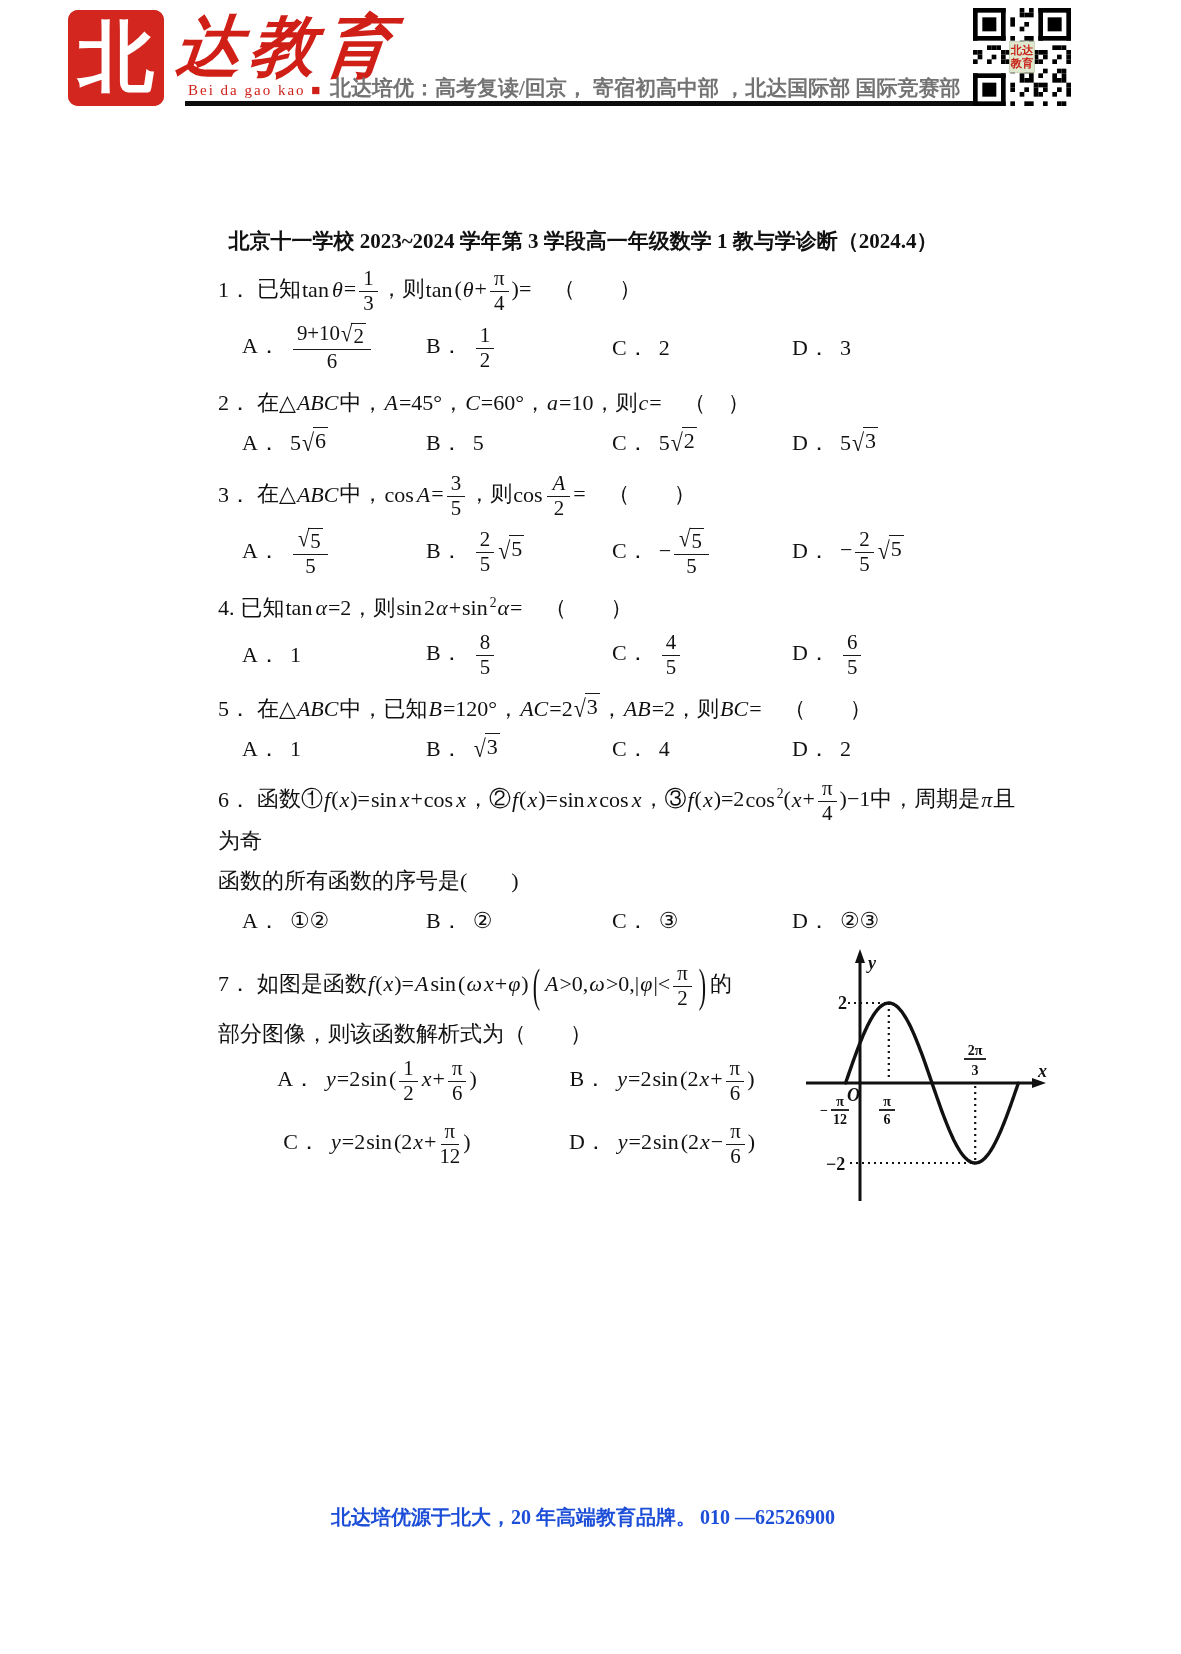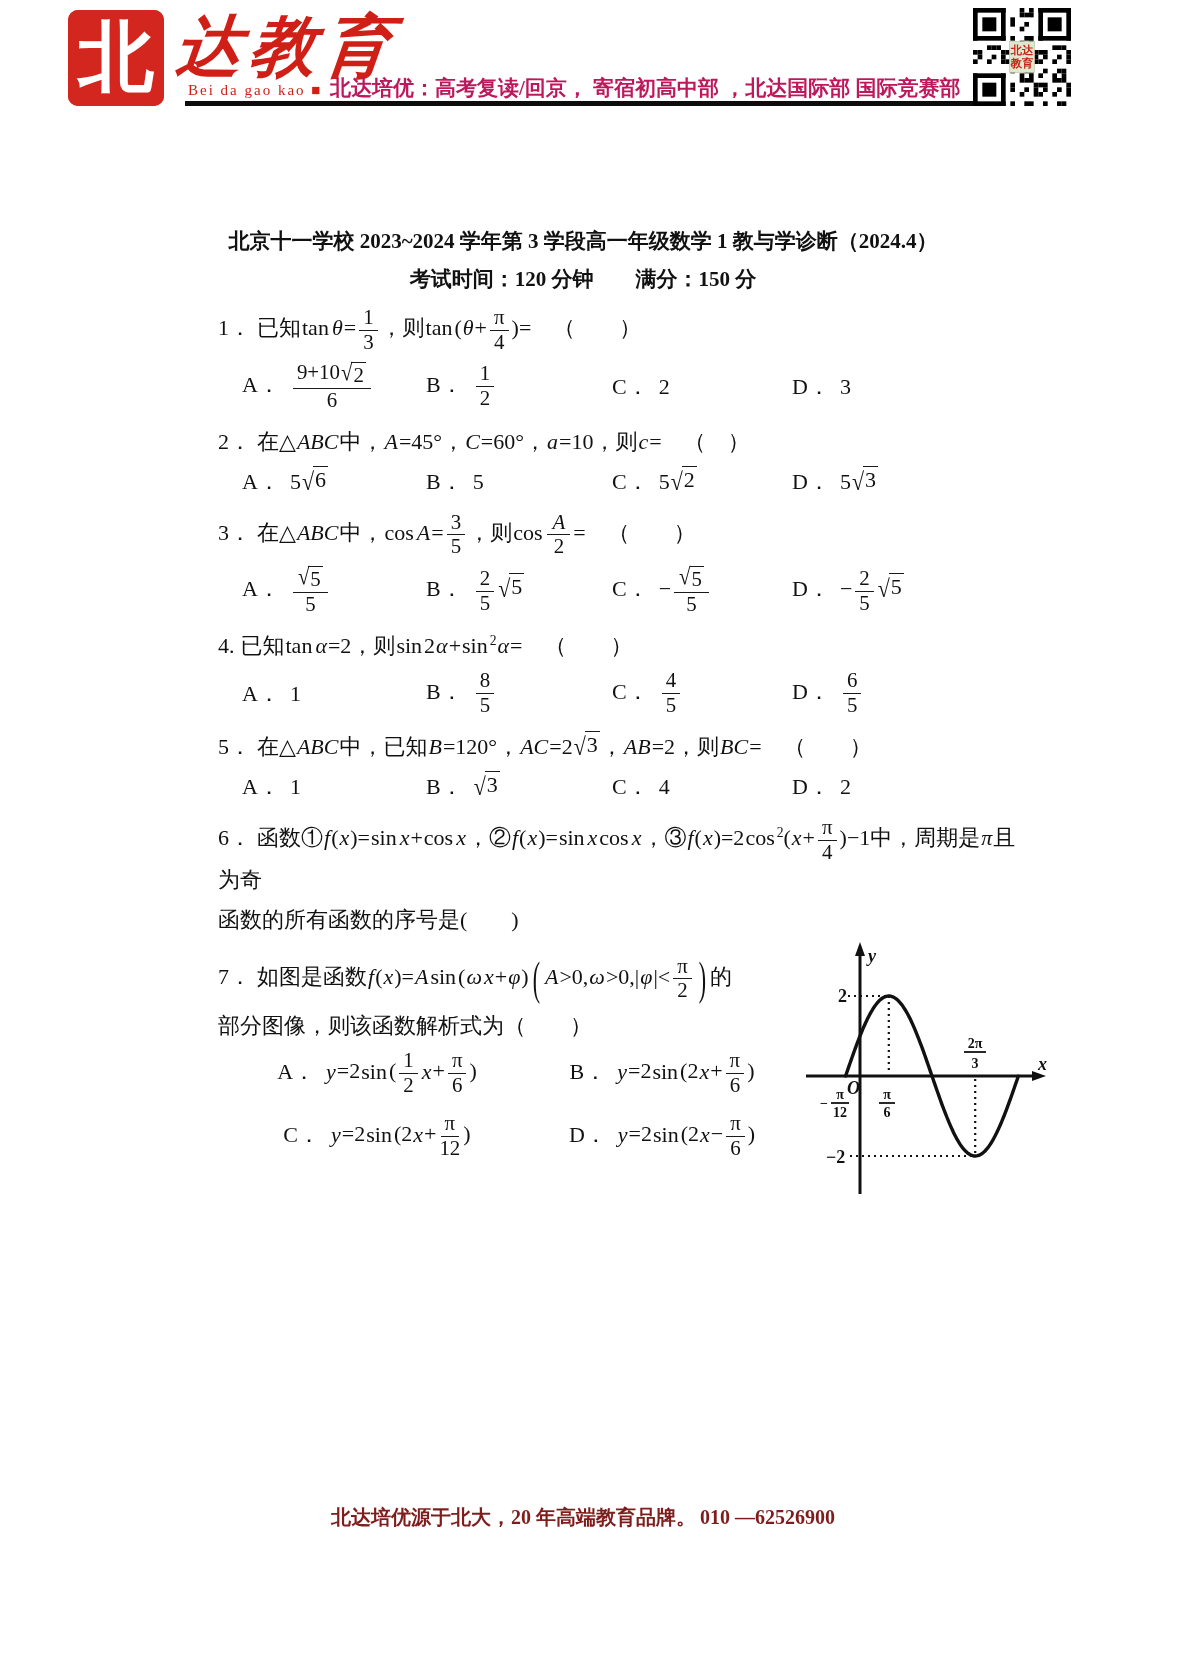--- a/index.html
+++ b/index.html
@@ -6,21 +6,21 @@
   .page{position:relative;width:1181px;height:1654px;background:#fff;overflow:hidden;
         font-family:"Liberation Serif","DejaVu Serif",serif;color:#111;}
 
   
   .seal{position:absolute;left:68px;top:10px;width:96px;height:96px;background:#d2261f;
         border-radius:10px;display:flex;align-items:center;justify-content:center;
         color:#fff;font-size:76px;font-weight:bold;box-shadow:inset 0 0 0 3px #d2261f;}
   .brand{position:absolute;left:176px;top:2px;font-size:66px;font-weight:bold;color:#cf1f17;
          font-style:italic;letter-spacing:8px;transform:skewX(-6deg);white-space:nowrap;}
   .brand-sub{position:absolute;left:188px;top:82px;font-size:15px;font-weight:normal;color:#cf1f17;letter-spacing:2px;}
-  .slogan{position:absolute;left:330px;top:74px;font-size:21px;font-weight:bold;color:#be185d;white-space:nowrap;}
+  .slogan{position:absolute;left:330px;top:74px;font-size:21px;font-weight:bold;color:#737373;white-space:nowrap;}
   .divider{position:absolute;left:185px;top:101px;width:822px;height:5px;background:#0d0d0d;}
   .qr{position:absolute;left:973px;top:8px;}
 
   
   .main{position:absolute;left:218px;top:226px;width:805px;font-size:22px;line-height:1.45;}
   .title1{width:730px;text-align:center;font-size:21px;font-weight:600;margin-bottom:8px;white-space:nowrap;}
   .title2{width:730px;text-align:center;font-size:21px;font-weight:600;margin-bottom:12px;}
   .section{font-size:22px;font-weight:bold;margin-bottom:10px;}
 
   .question{margin-bottom:6px;}
@@ -57,21 +57,21 @@
   .curve{fill:none;stroke:#111;stroke-width:3.4;stroke-linecap:round;}
   .dot{stroke:#111;stroke-width:2.2;stroke-dasharray:2 4;}
   .fbar{stroke:#111;stroke-width:1.8;}
   .glab{font-family:"Liberation Serif","DejaVu Serif",serif;font-size:18px;font-weight:bold;fill:#111;}
   .sm{font-size:14px;}
   .it{font-style:italic;}
   .tc{text-anchor:middle;}
 
   
   .footer{position:absolute;left:222px;top:1504px;width:722px;text-align:center;
-          color:#7f1d1d;font-size:20px;font-weight:600;}
+          color:#1d4ed8;font-size:20px;font-weight:600;}
   .footer .phone{font-weight:bold;margin-left:4px;}
 </style>
 </head>
 <body>
 
 <div class="page">
 
   <div class="seal">北</div>
   <div class="brand">达教育</div>
   <div class="brand-sub">Bei da gao kao ■</div>
@@ -186,21 +186,20 @@
         <rect x="6" y="14" width="1" height="7" fill="#000"></rect>
         <rect x="2" y="16" width="3" height="3" fill="#000"></rect>
       </g>
     <rect x="7.8" y="7.2" width="5.4" height="6.6" fill="#dfe8cf" stroke="#bcc8a6" stroke-width="0.15"></rect>
     <text x="10.5" y="9.9" text-anchor="middle" font-size="2.4" fill="#c92318" font-weight="bold">北达</text>
     <text x="10.5" y="12.7" text-anchor="middle" font-size="2.4" fill="#c92318" font-weight="bold">教育</text>
   </svg>
 
   <div class="main">
     <div class="title1">北京十一学校 2023~2024 学年第 3 学段高一年级数学 1 教与学诊断（2024.4）</div>
-    <div class="title2">考试时间：120 分钟　　满分：150 分</div>
     <div id="questions">
         <div class="question">
           <div class="stem"><span class="qnum">1．</span>已知<span class="mf">tan</span><i class="mv">θ</i>=<span class="frac">
               <span class="num">1</span>
               <span class="den">3</span>
             </span>，则<span class="mf">tan</span>(<i class="mv">θ</i>+<span class="frac">
               <span class="num">π</span>
               <span class="den">4</span>
             </span>)=　（　　）</div>
           <div class="opts g4">
@@ -308,20 +307,26 @@
             <span class="opt"><span class="olabel">C．</span>4</span>
             <span class="opt"><span class="olabel">D．</span>2</span>
           </div>
         </div>
         <div class="question">
           <div class="stem"><span class="qnum">6．</span>函数①<i class="mv">f</i>(<i class="mv">x</i>)=<span class="mf">sin</span><i class="mv">x</i>+<span class="mf">cos</span><i class="mv">x</i>，②<i class="mv">f</i>(<i class="mv">x</i>)=<span class="mf">sin</span><i class="mv">x</i><span class="mf">cos</span><i class="mv">x</i>，③<i class="mv">f</i>(<i class="mv">x</i>)=2<span class="mf">cos</span><sup>2</sup>(<i class="mv">x</i>+<span class="frac">
               <span class="num">π</span>
               <span class="den">4</span>
             </span>)−1中，周期是<i class="mv">π</i>且为奇</div>
           <div class="stem2">函数的所有函数的序号是(　　)</div>
+          <div class="opts g4">
+            <span class="opt"><span class="olabel">A．</span>①②</span>
+            <span class="opt"><span class="olabel">B．</span>②</span>
+            <span class="opt"><span class="olabel">C．</span>③</span>
+            <span class="opt"><span class="olabel">D．</span>②③</span>
+          </div>
         </div>
         <div class="question">
           <div class="q7row">
             <div class="q7left">
               <div class="stem"><span class="qnum">7．</span>如图是函数<i class="mv">f</i>(<i class="mv">x</i>)=<i class="mv">A</i><span class="mf">sin</span>(<i class="mv">ω</i><i class="mv">x</i>+<i class="mv">φ</i>)<span class="bigp">(</span><span class="pin"><i class="mv">A</i>&gt;0,<i class="mv">ω</i>&gt;0,|<i class="mv">φ</i>|&lt;<span class="frac">
                     <span class="num">π</span>
                     <span class="den">2</span>
                   </span></span><span class="bigp">)</span>的</div>
               <div class="stem2">部分图像，则该函数解析式为（　　）</div>
               <div class="opts g2">

